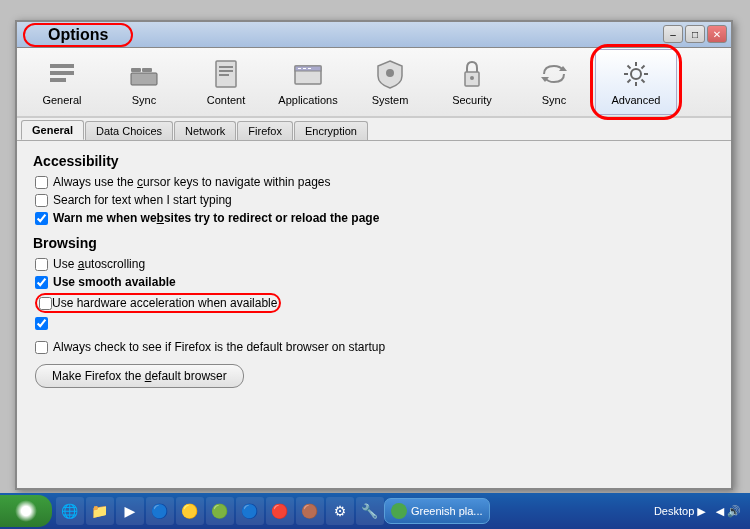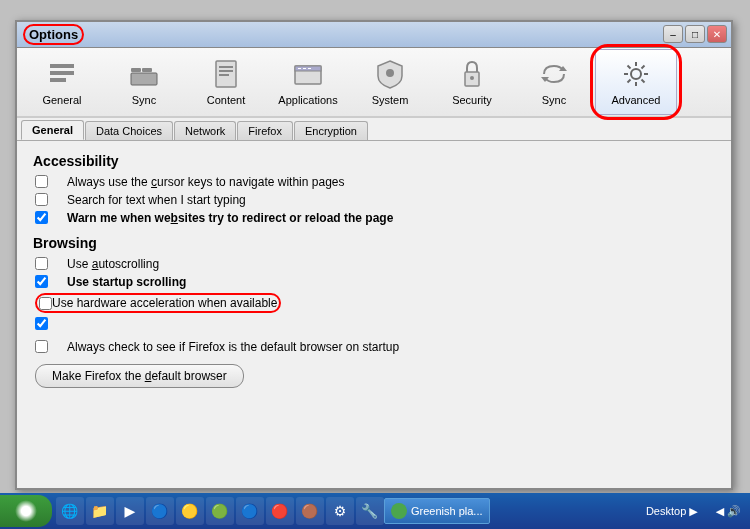--- a/index.html
+++ b/index.html
@@ -56,39 +56,39 @@
       align-items: center;
       justify-content: center;
       color: white;
       font-size: 14px;
       cursor: pointer;
     }
     .taskbar-program {
       height: 26px;
       background: linear-gradient(to bottom, #4a90d9, #2a6ab5);
       border: 1px solid #5a9fd9;
-      border-radius: 2px;
+      border-radius: 7px;
       display: flex;
       align-items: center;
       padding: 0 6px;
       gap: 4px;
       color: white;
       font-size: 11px;
       cursor: pointer;
     }
     .taskbar-program-icon {
       width: 16px;
       height: 16px;
       background: #4ca64c;
       border-radius: 50%;
     }
     .taskbar-right {
       display: flex;
       align-items: center;
-      gap: 12px;
+      gap: 4px;
       padding-right: 6px;
     }
     .taskbar-tray-item {
       color: white;
       font-size: 11px;
       padding: 2px 3px;
     }
 
     
     .window {
@@ -104,26 +104,26 @@
     .window-titlebar {
       background: linear-gradient(to bottom, #c8d8ec, #a8c0e0);
       height: 26px;
       display: flex;
       align-items: center;
       padding: 0 6px;
       border-bottom: 1px solid #888;
       position: relative;
     }
     .window-title {
-      font-size: 13px;
+      font-size: 16px;
       font-weight: bold;
       color: #000;
       border: 2px solid red;
       border-radius: 12px;
-      padding: 1px 4px;
+      padding: 1px 23px;
     }
     .window-controls {
       position: absolute;
       right: 4px;
       top: 3px;
       display: flex;
       gap: 2px;
     }
     .win-btn {
       width: 20px;
@@ -213,21 +213,22 @@
     }
     .section-title {
       font-weight: bold;
       font-size: 14px;
       margin-bottom: 6px;
       margin-top: 10px;
     }
     .section-title:first-child { margin-top: 2px; }
     .checkbox-item {
       display: flex;
-      gap: 19px;
+      align-items: center;
+      gap: 5px;
       margin-bottom: 4px;
       padding-left: 2px;
     }
     .checkbox-item input[type=checkbox] {
       width: 13px;
       height: 13px;
       margin: 0;
       cursor: pointer;
     }
     .checkbox-label {
@@ -408,21 +409,21 @@
       <label class="checkbox-label" for="warn-redirect"><b>Warn me when we<u>b</u>sites try to redirect or reload the page</b></label>
     </div>
 
     <div class="section-title">Browsing</div>
     <div class="checkbox-item">
       <input type="checkbox" id="autoscrolling" style="">
       <label class="checkbox-label" for="autoscrolling">Use <u>a</u>utoscrolling</label>
     </div>
     <div class="checkbox-item">
       <input type="checkbox" id="smooth-scrolling" checked="" style="">
-      <label class="checkbox-label" for="smooth-scrolling"><b>Use startup scrolling</b></label>
+      <label class="checkbox-label" for="smooth-scrolling"><b>Use smooth available</b></label>
     </div>
     <div class="checkbox-item">
       <span class="hardware-item">
         <input type="checkbox" id="hardware-accel" style="">
         <label class="checkbox-label" for="hardware-accel">Use hardware acceleration when available</label>
       </span>
     </div>
     <div class="checkbox-item">
       <input type="checkbox" id="spell-check" checked="" style="">
     </div>

